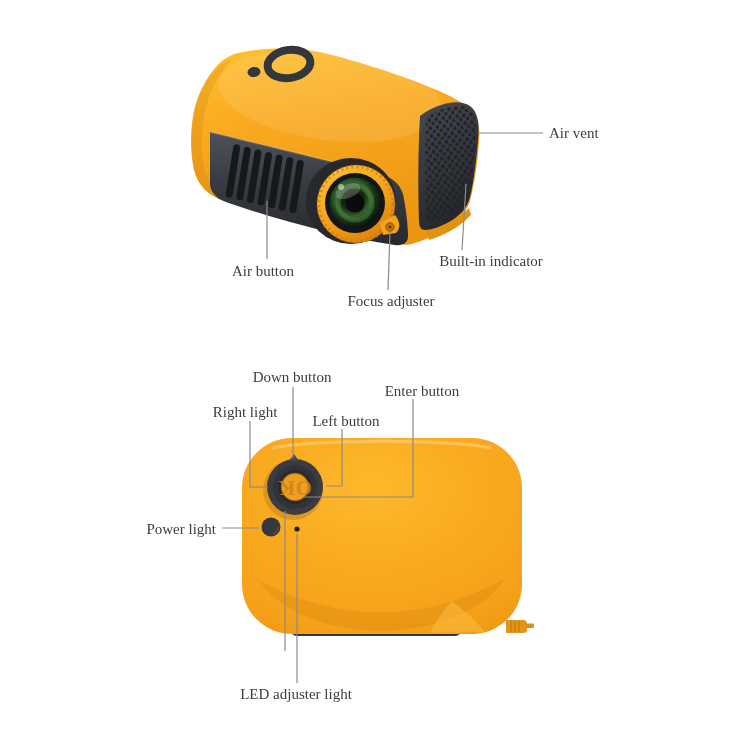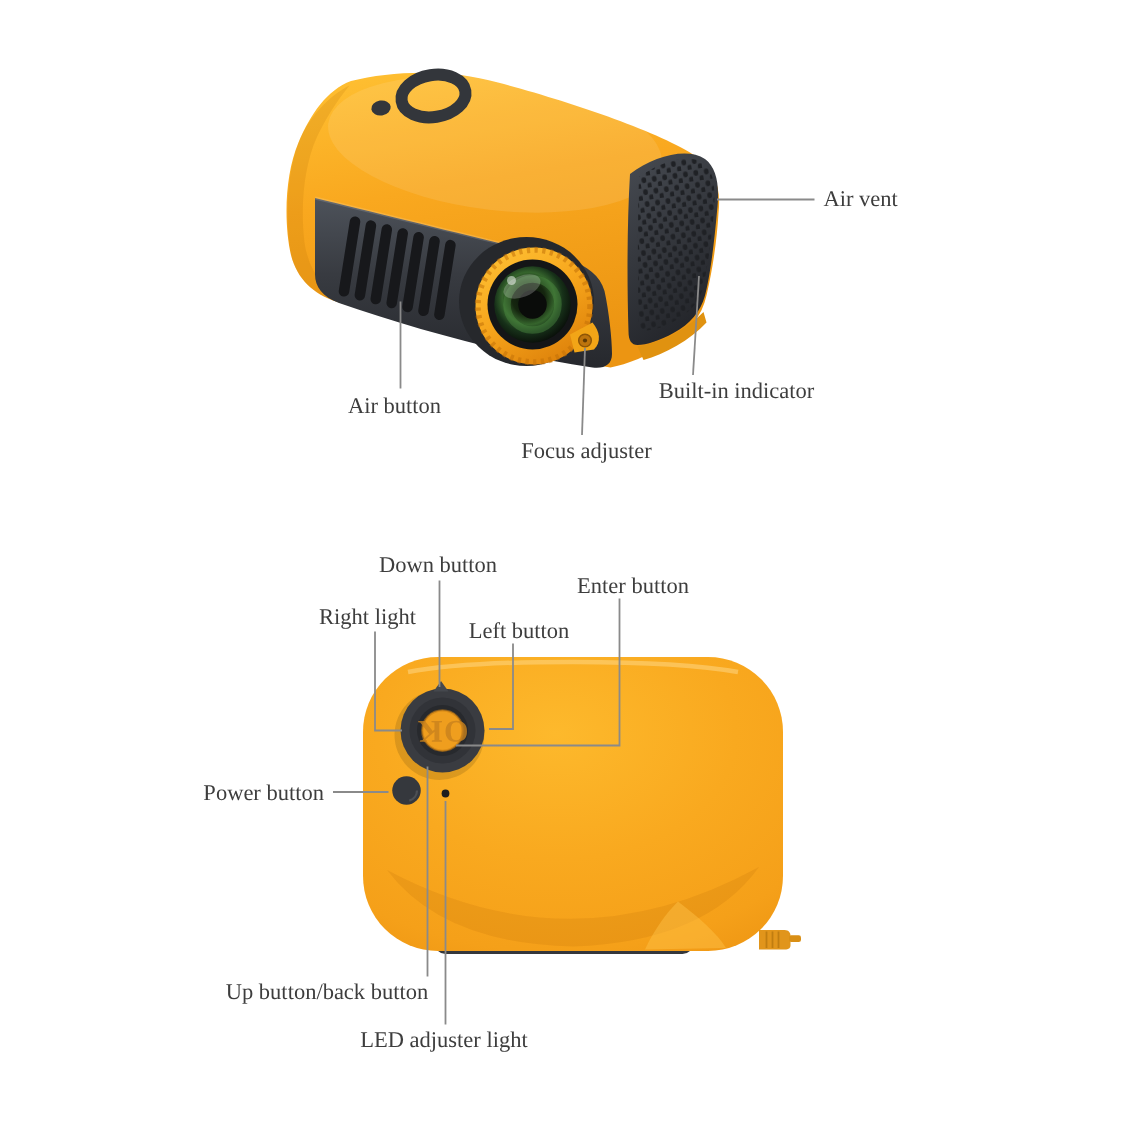--- a/index.html
+++ b/index.html
@@ -178,18 +178,17 @@
 
   <div class="lbl align-left" style="left:549px;top:125px">Air vent</div>
   <div class="lbl" style="left:263px;top:263px">Air button</div>
   <div class="lbl" style="left:391px;top:293px">Focus adjuster</div>
   <div class="lbl" style="left:491px;top:253px">Built-in indicator</div>
 
   <div class="lbl" style="left:292px;top:369px">Down button</div>
   <div class="lbl" style="left:422px;top:383px">Enter button</div>
   <div class="lbl" style="left:245px;top:404px">Right light</div>
   <div class="lbl" style="left:346px;top:413px">Left button</div>
-  <div class="lbl align-right" style="left:216px;top:521px">Power button</div>
-  <div class="lbl" style="left:218px;top:654px">Up button/back button</div>
+  <div class="lbl align-right" style="left:216px;top:521px">Power light</div>
   <div class="lbl" style="left:296px;top:686px">LED adjuster light</div>
 
   <div class="ok-lbl">OK</div>
 </div>
 
 </body></html>

